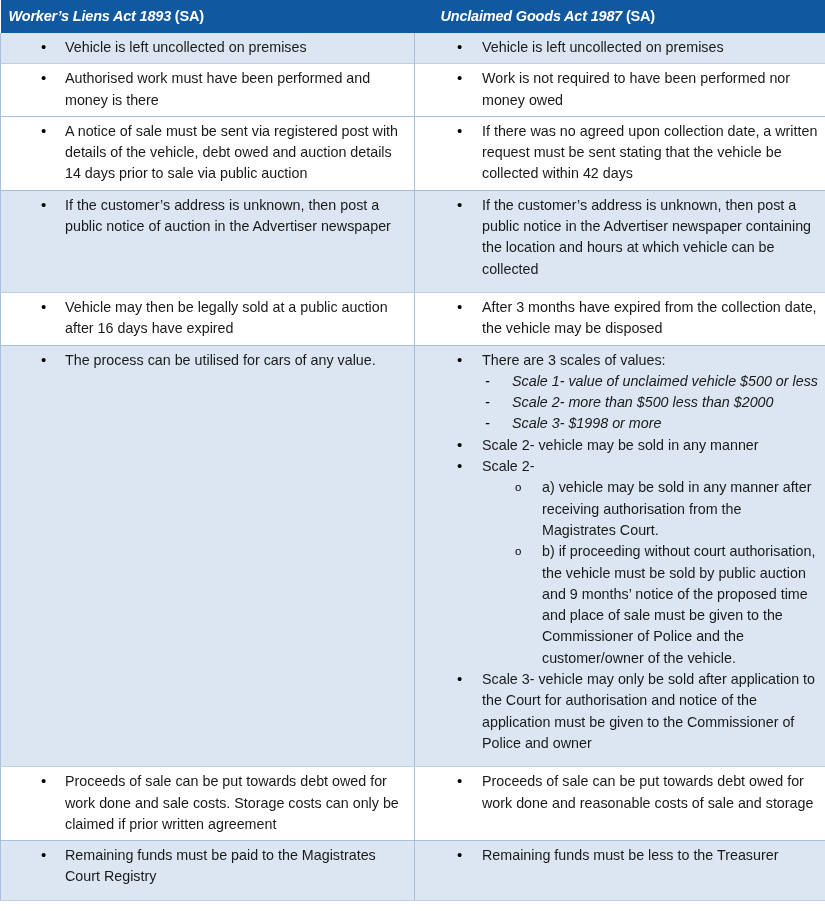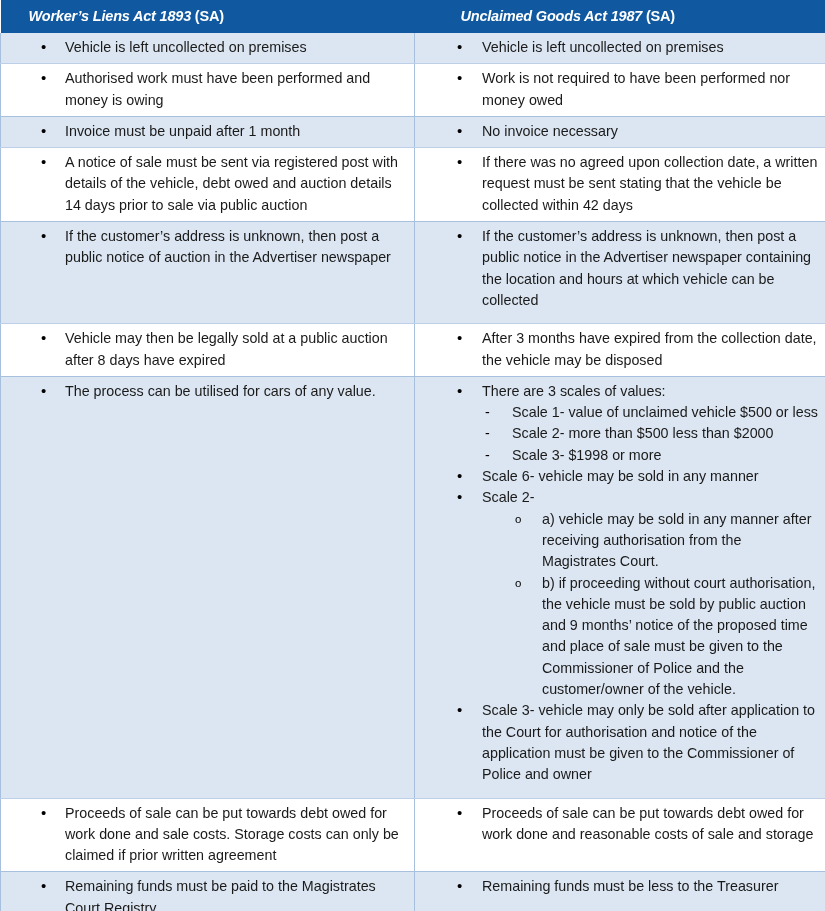--- a/index.html
+++ b/index.html
@@ -30,21 +30,20 @@
     vertical-align: middle;
     padding: 5px 8px 6px 8px;
     height: 22px;
     border: none;
     font-weight: bold;
     font-size: 14.5px;
   }
   thead th .act-title {
     font-style: italic;
     letter-spacing: -0.2px;
-    margin-left: 20px;
   }
   thead th .jurisdiction {
     font-style: normal;
     letter-spacing: -0.2px;
   }
   thead th.th-right {
     padding-left: 26px;
   }
 
   
@@ -100,20 +99,21 @@
 
   ul.lvl2 {
     list-style: none;
     margin: 0;
     padding: 0;
   }
   ul.lvl2 > li {
     position: relative;
     padding-left: 30px;
     margin: 0;
+    font-style: italic;
   }
   ul.lvl2 > li::before {
     content: "-";
     position: absolute;
     left: 3px;
     top: 0;
     font-size: 14.3px;
     color: #000000;
   }
 
@@ -169,85 +169,69 @@
             <ul class="lvl1">
               <li class="right-col"><span>Vehicle is left uncollected on premises</span></li>
             </ul>
           </div>
         </td>
       </tr>
       <tr class="band-plain">
         <td>
           <div class="cell-inner">
             <ul class="lvl1">
-              <li class=""><span>Authorised work must have been performed and money is owing</span></li>
+              <li class=""><span>Authorised work must have been performed and money is there</span></li>
             </ul>
           </div>
         </td>
         <td>
           <div class="cell-inner">
             <ul class="lvl1">
               <li class="right-col"><span>Work is not required to have been performed nor money owed</span></li>
             </ul>
           </div>
         </td>
       </tr>
+      <tr class="band-plain">
+        <td>
+          <div class="cell-inner">
+            <ul class="lvl1">
+              <li class=""><span>A notice of sale must be sent via registered post with details of the vehicle, debt owed and auction details 14 days prior to sale via public auction</span></li>
+            </ul>
+          </div>
+        </td>
+        <td>
+          <div class="cell-inner">
+            <ul class="lvl1">
+              <li class="right-col"><span>If there was no agreed upon collection date, a written request must be sent stating that the vehicle be collected within 42 days</span></li>
+            </ul>
+          </div>
+        </td>
+      </tr>
       <tr class="band-shaded">
         <td>
-          <div class="cell-inner">
-            <ul class="lvl1">
-              <li class=""><span>Invoice must be unpaid after 1 month</span></li>
-            </ul>
-          </div>
-        </td>
-        <td>
-          <div class="cell-inner">
-            <ul class="lvl1">
-              <li class="right-col"><span>No invoice necessary</span></li>
+          <div class="cell-inner pad-bottom-lg">
+            <ul class="lvl1">
+              <li class=""><span>If the customer’s address is unknown, then post a public notice of auction in the Advertiser newspaper</span></li>
+            </ul>
+          </div>
+        </td>
+        <td>
+          <div class="cell-inner pad-bottom-lg">
+            <ul class="lvl1">
+              <li class="right-col"><span>If the customer’s address is unknown, then post a public notice in the Advertiser newspaper containing the location and hours at which vehicle can be collected</span></li>
             </ul>
           </div>
         </td>
       </tr>
       <tr class="band-plain">
         <td>
           <div class="cell-inner">
             <ul class="lvl1">
-              <li class=""><span>A notice of sale must be sent via registered post with details of the vehicle, debt owed and auction details 14 days prior to sale via public auction</span></li>
-            </ul>
-          </div>
-        </td>
-        <td>
-          <div class="cell-inner">
-            <ul class="lvl1">
-              <li class="right-col"><span>If there was no agreed upon collection date, a written request must be sent stating that the vehicle be collected within 42 days</span></li>
-            </ul>
-          </div>
-        </td>
-      </tr>
-      <tr class="band-shaded">
-        <td>
-          <div class="cell-inner pad-bottom-lg">
-            <ul class="lvl1">
-              <li class=""><span>If the customer’s address is unknown, then post a public notice of auction in the Advertiser newspaper</span></li>
-            </ul>
-          </div>
-        </td>
-        <td>
-          <div class="cell-inner pad-bottom-lg">
-            <ul class="lvl1">
-              <li class="right-col"><span>If the customer’s address is unknown, then post a public notice in the Advertiser newspaper containing the location and hours at which vehicle can be collected</span></li>
-            </ul>
-          </div>
-        </td>
-      </tr>
-      <tr class="band-plain">
-        <td>
-          <div class="cell-inner">
-            <ul class="lvl1">
-              <li class=""><span>Vehicle may then be legally sold at a public auction after 8 days have expired</span></li>
+              <li class=""><span>Vehicle may then be legally sold at a public auction after 16 days have expired</span></li>
             </ul>
           </div>
         </td>
         <td>
           <div class="cell-inner">
             <ul class="lvl1">
               <li class="right-col"><span>After 3 months have expired from the collection date, the vehicle may be disposed</span></li>
             </ul>
           </div>
         </td>
@@ -261,21 +245,21 @@
           </div>
         </td>
         <td>
           <div class="cell-inner pad-bottom-lg">
             <ul class="lvl1">
               <li class="right-col"><span>There are 3 scales of values:</span><ul class="lvl2">
                   <li><span>Scale 1- value of unclaimed vehicle $500 or less</span></li>
                   <li><span>Scale 2- more than $500 less than $2000</span></li>
                   <li><span>Scale 3- $1998 or more</span></li>
                 </ul></li>
-              <li class="right-col"><span>Scale 6- vehicle may be sold in any manner</span></li>
+              <li class="right-col"><span>Scale 2- vehicle may be sold in any manner</span></li>
               <li class="right-col"><span>Scale 2-</span><ul class="lvl3">
                   <li><span>a) vehicle may be sold in any manner after receiving authorisation from the Magistrates Court.</span></li>
                   <li><span>b) if proceeding without court authorisation, the vehicle must be sold by public auction and 9 months’ notice of the proposed time and place of sale must be given to the Commissioner of Police and the customer/owner of the vehicle.</span></li>
                 </ul></li>
               <li class="right-col"><span>Scale 3- vehicle may only be sold after application to the Court for authorisation and notice of the application must be given to the Commissioner of Police and owner</span></li>
             </ul>
           </div>
         </td>
       </tr>
       <tr class="band-plain">

